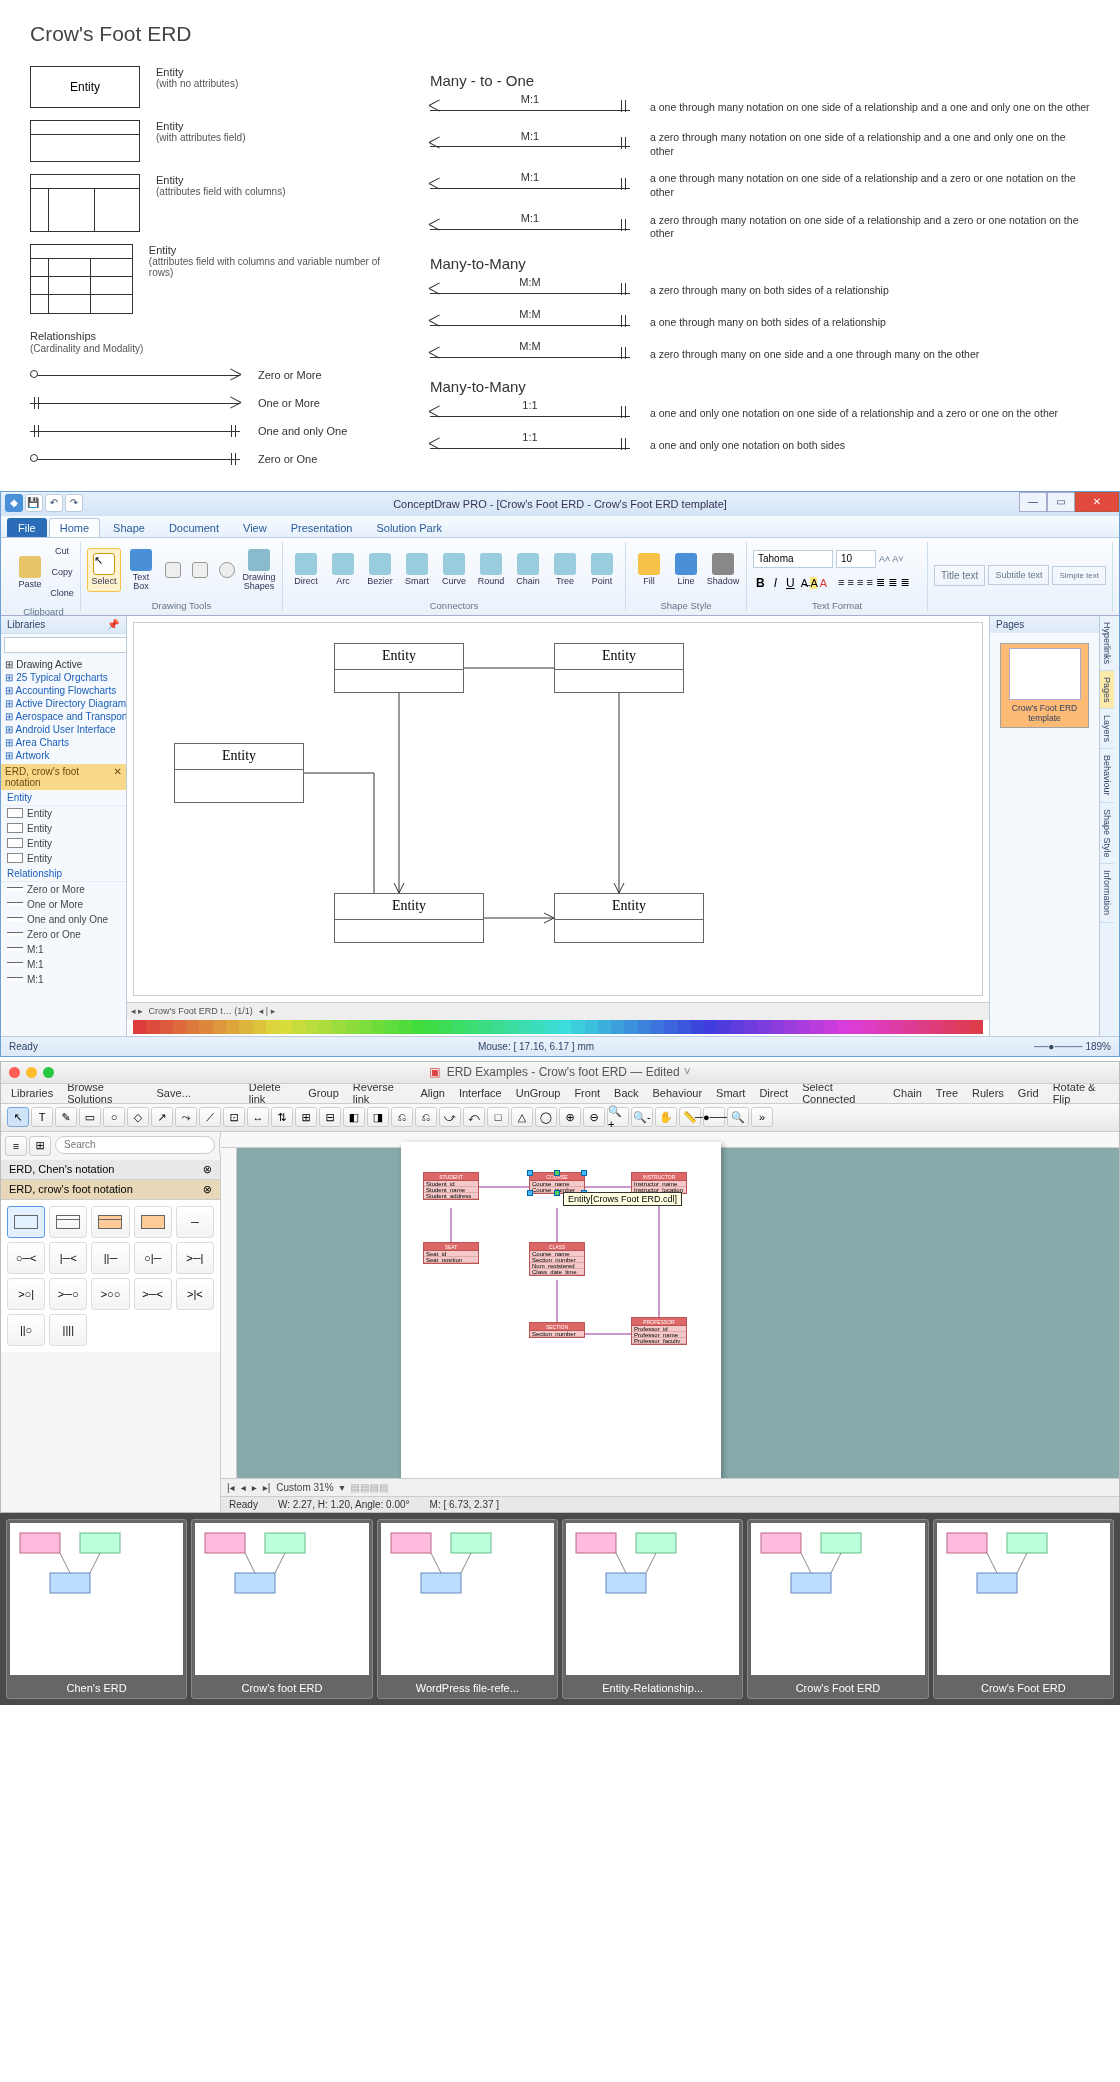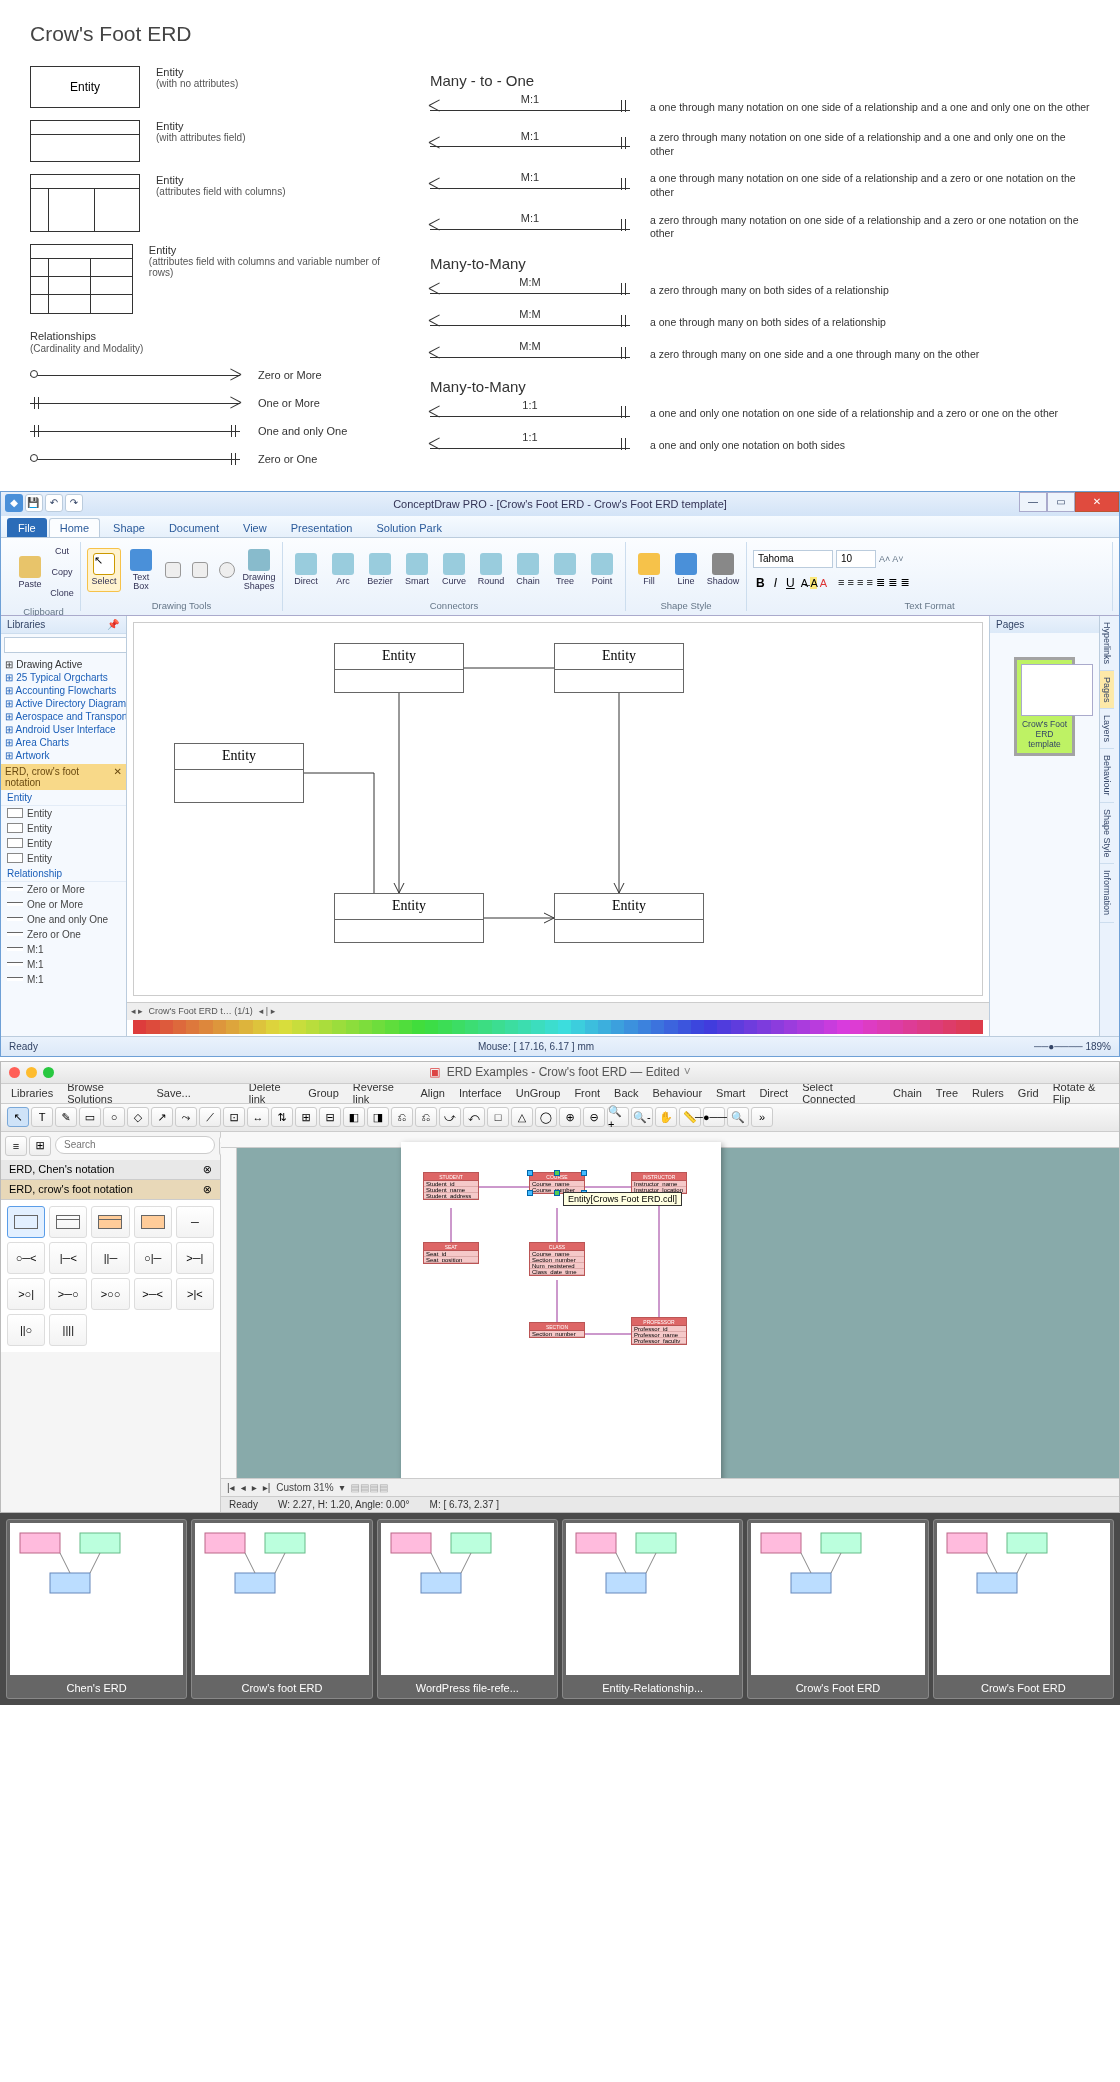--- a/index.html
+++ b/index.html
@@ -88,21 +88,21 @@
   .stencil-hdr{ background:#f8d989; padding:2px 4px; color:#6a4a10; font-size:10px; display:flex;justify-content:space-between;}
   .stencil-cat{ padding:2px 6px; color:#1a5eb8; font-size:10px; border-bottom:1px solid #e3ecf7;}
   .stencil-item{ padding:2px 6px; color:#444; font-size:10px; display:flex;align-items:center;gap:4px;}
   .sic{width:16px;height:10px;border:1px solid #888;background:#fff;}
   .canvas-wrap{ flex:1; display:flex; flex-direction:column; background:#fff;}
   .canvas{ flex:1; background:#fff; border:1px solid #ccc; margin:6px; position:relative;}
   .ent-s{ position:absolute; border:1px solid #666; background:#fff; font-family:Tahoma; font-size:14px;}
   .ent-s .h{ height:26px; display:flex;align-items:center;justify-content:center; border-bottom:1px solid #666;}
   .pages-panel{ width:110px; background:#f5f9fe; border-left:1px solid #bcd;}
   .pages-panel .ph{background:linear-gradient(#eaf2fc,#dce9f8); padding:3px 6px; color:#346;font-size:10px;}
-  .thumb{ margin:24px; padding:4px; border:3px solid #a3a3a3; background:#bef264; text-align:center; font-size:8.5px; color:#346;}
+  .thumb{ margin:10px; padding:4px; border:1px solid #a3a3a3; background:#fdba74; text-align:center; font-size:8.5px; color:#346;}
   .thumb .tb{width:72px;height:52px;border:1px solid #aac;background:#fff;margin:0 auto 3px;}
   .sidetabs{ width:20px; background:#eaf2fc; border-left:1px solid #bcd; font-size:9px; color:#346;}
   .sidetabs div{ writing-mode:vertical-rl; padding:6px 2px; border-bottom:1px solid #cde; text-align:center;}
   .sidetabs .hl{background:#fde9a8;}
   .statusbar-win{ background:linear-gradient(#eaf2fc,#dce9f8); height:20px; border-top:1px solid #bcd; display:flex;align-items:center; font-size:10px; color:#346; padding:0 8px; justify-content:space-between;}
   .colorbar{ height:14px; display:flex; margin:0 6px 2px 6px;}
   .colorbar div{flex:1;}
   .tabbar{height:18px;background:#eee;border-top:1px solid #ccc;display:flex;align-items:center;padding:0 4px;font-size:9px;color:#555;gap:6px;}
   
   
@@ -468,20 +468,28 @@
       <input class="fontsel" style="width: 40px;" value="10">
       <span style="font-size:9px;color:#678">A˄ A˅</span>
       <div style="width:100%;height:2px"></div>
       <b style="font-size:12px;padding:0 3px">B</b>
       <i style="font-size:12px;padding:0 3px">I</i>
       <u style="font-size:12px;padding:0 3px">U</u>
       <span style="font-size:11px">A̶ <span style="background:#fbe87a">A</span> <span style="color:#d33">A</span></span>
       <span style="margin-left:8px">≡ ≡ ≡ ≡  ≣ ≣ ≣</span>
     </div>
         <div class="lbl">Text Format</div>
+      </div>
+    <div class="rgroup">
+        <div class="btns">
+      <div style="border:1px solid #bcd;padding:4px 6px;font-size:10px;color:#678">Title text</div>
+      <div style="border:1px solid #bcd;padding:4px 6px;font-size:9px;color:#678">Subtitle text</div>
+      <div style="border:1px solid #bcd;padding:4px 6px;font-size:8px;color:#678">Simple text</div>
+    </div>
+        <div class="lbl"></div>
       </div>
   </div>
   <div class="win-body">
     <div class="lpanel">
       <div class="ph">
           <span>Libraries</span>
           <span>📌</span>
         </div>
       <div class="srch">
           <input style="">

